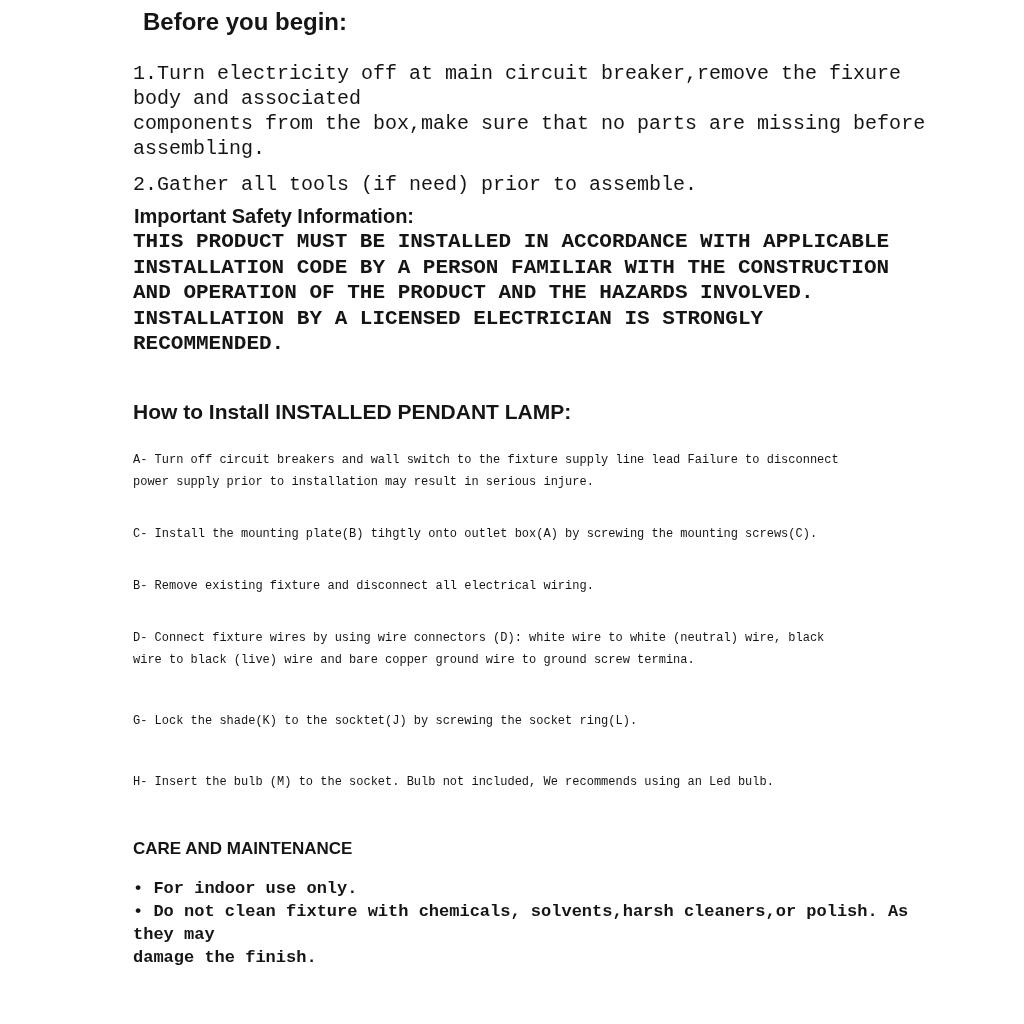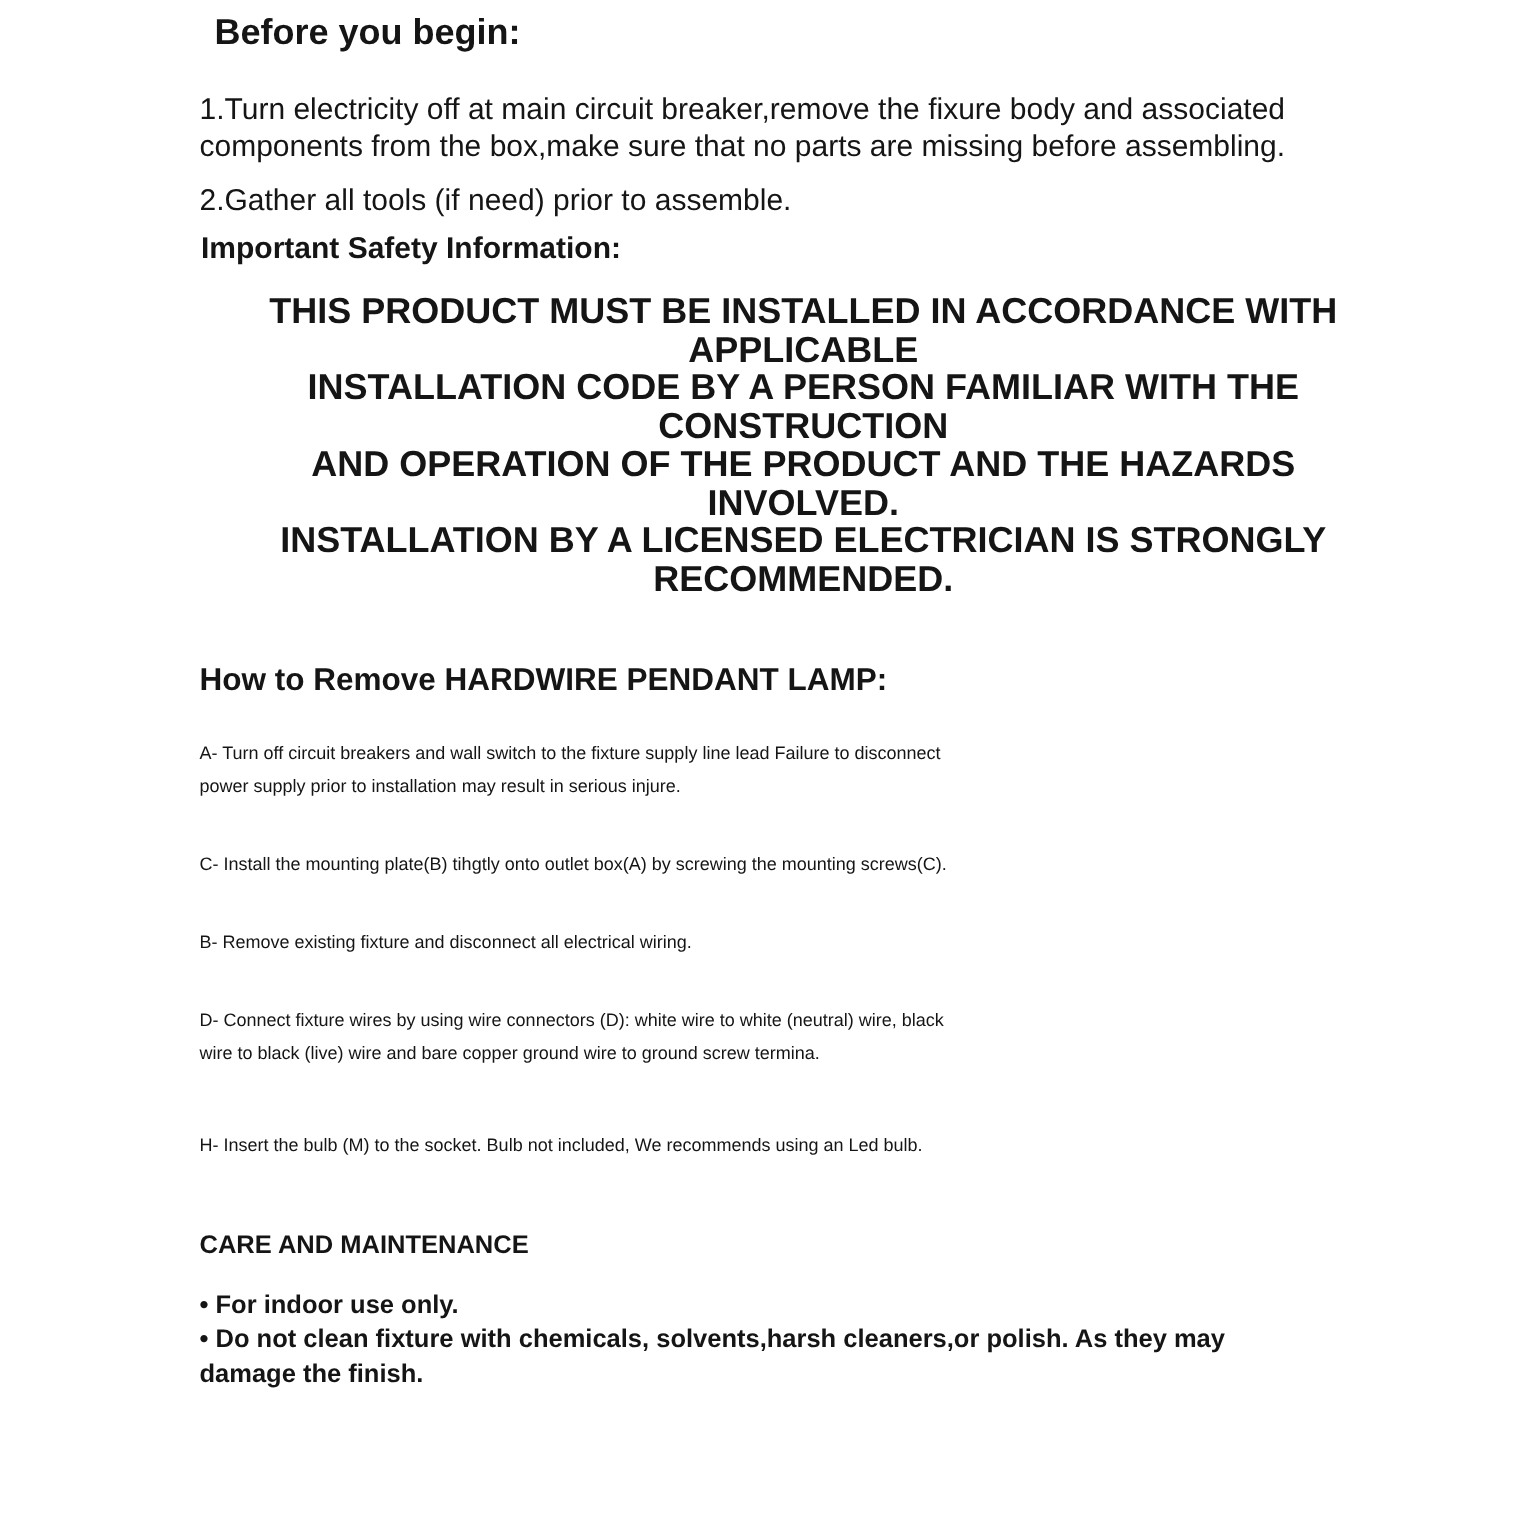--- a/index.html
+++ b/index.html
@@ -10,21 +10,21 @@
     color: #151515;
     font-family: "Liberation Sans", sans-serif;
     overflow: hidden;
   }
   .page {
     box-sizing: border-box;
     width: 1024px;
     height: 1024px;
     padding: 8px 86px 0 133px;
   }
-  .pre { white-space: pre-line; }
+  .pre { white-space: pre-line; font-family: Liberation Mono, monospace; }
 
   .doc-title {
     font-size: 24px;
     font-weight: bold;
     margin: 0 0 0 10px;
     line-height: 28px;
   }
   .intro-para {
     font-size: 20px;
     line-height: 25px;
@@ -33,25 +33,24 @@
   .intro-para.first { margin-top: 25px; }
   .intro-para.second { margin-top: 11px; }
 
   .safety-heading {
     font-size: 20px;
     font-weight: bold;
     margin: 6px 0 0 1px;
     line-height: 26px;
   }
   .safety-body {
-    font-size: 24px;
+    font-size: 21px;
     font-weight: bold;
     line-height: 25.5px;
-    margin: 16px;
-    text-align: center;
+    margin: 0;
   }
 
   .install-heading {
     font-size: 21px;
     font-weight: bold;
     margin: 43px 0 0 0;
     line-height: 24px;
   }
   .step {
     font-size: 12px;
@@ -88,34 +87,35 @@
   <p class="intro-para second pre">2.Gather all tools (if need) prior to assemble.</p>
 
   <h2 class="safety-heading">Important Safety Information:</h2>
 
   <p class="safety-body pre">THIS PRODUCT MUST BE INSTALLED IN ACCORDANCE WITH APPLICABLE
 INSTALLATION CODE BY A PERSON FAMILIAR WITH THE CONSTRUCTION
 AND OPERATION OF THE PRODUCT AND THE HAZARDS INVOLVED.
 INSTALLATION BY A LICENSED ELECTRICIAN IS STRONGLY
 RECOMMENDED.</p>
 
-  <h2 class="install-heading">How to Remove HARDWIRE PENDANT LAMP:</h2>
+  <h2 class="install-heading">How to Install INSTALLED PENDANT LAMP:</h2>
 
   <p class="step first pre">A- Turn off circuit breakers and wall switch to the fixture supply line lead Failure to disconnect
 power supply prior to installation may result in serious injure.</p>
 
   <p class="step pre">C- Install the mounting plate(B) tihgtly onto outlet box(A) by screwing the mounting screws(C).</p>
 
   <p class="step pre">B- Remove existing fixture and disconnect all electrical wiring.</p>
 
   <p class="step pre">D- Connect fixture wires by using wire connectors (D): white wire to white (neutral) wire, black
 wire to black (live) wire and bare copper ground wire to ground screw termina.</p>
 
 
 
+  <p class="step roomy pre">G- Lock the shade(K) to the socktet(J) by screwing the socket ring(L).</p>
 
   <p class="step roomy pre">H- Insert the bulb (M) to the socket. Bulb not included, We recommends using an Led bulb.</p>
 
   <h2 class="care-heading">CARE AND MAINTENANCE</h2>
 
   <div class="care-list">
     <p class="care-item pre">• For indoor use only.</p>
     <p class="care-item pre">• Do not clean fixture with chemicals, solvents,harsh cleaners,or polish. As they may
 damage the finish.</p>
 

